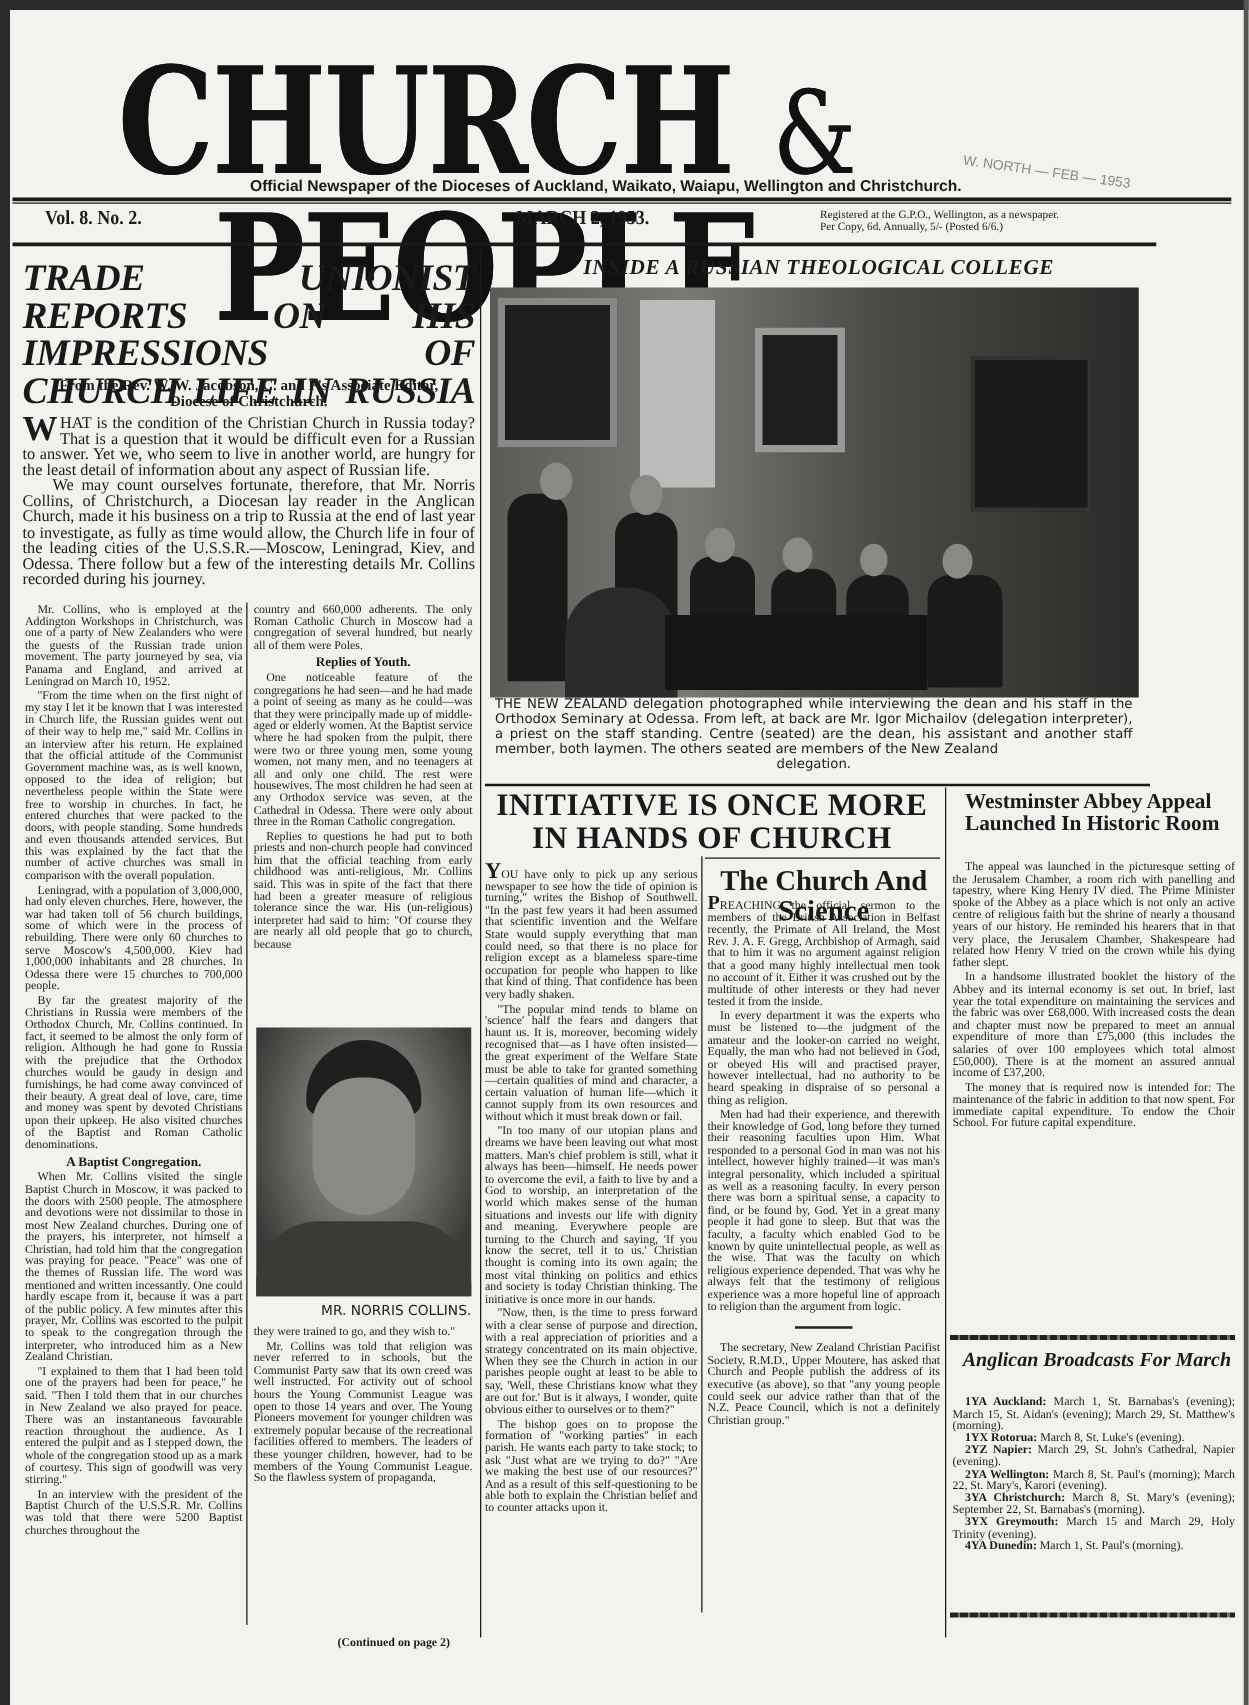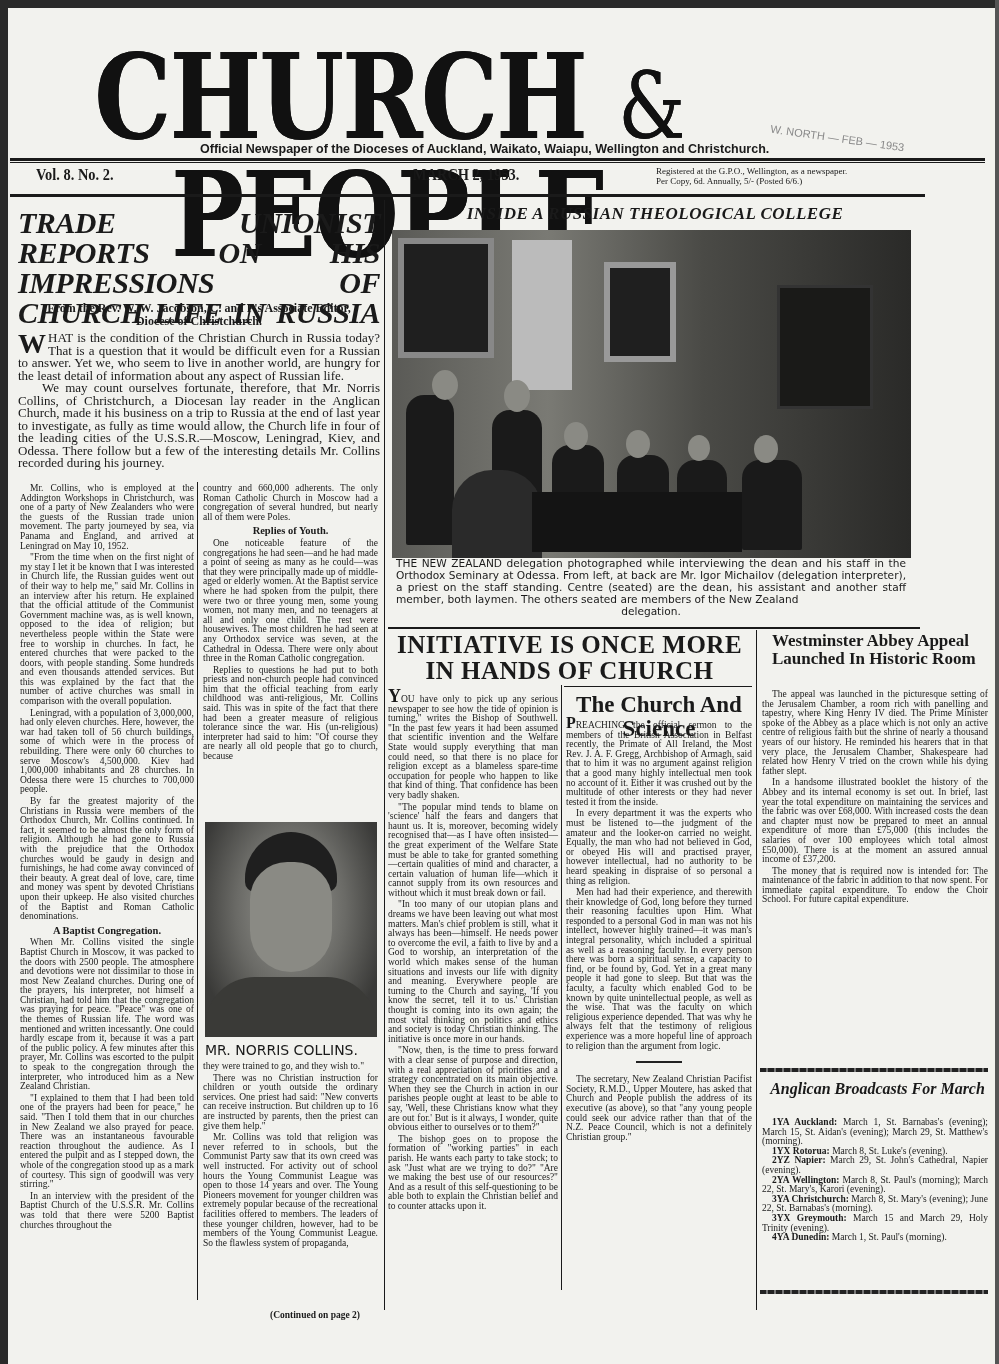--- a/index.html
+++ b/index.html
@@ -29,21 +29,21 @@
   .dropcap{float:left;font-size:28px;line-height:24px;margin-right:2px;font-weight:bold;}
   .col{position:absolute;font-size:9.5px;line-height:9.6px;text-align:justify;}
   .col p{margin:0 0 2px 0;text-indent:10px;}
   .col h4{margin:4px 0 3px 0;text-align:center;font-size:10.5px;font-weight:bold;}
   .vline{position:absolute;width:1px;background:#1a1a1a;}
   .portrait{position:absolute;left:205px;top:822px;width:172px;height:215px;
     background:radial-gradient(ellipse at 50% 40%,#9a9a94 0%,#6a6a66 45%,#3a3a38 80%);}
   .portrait .hair{position:absolute;left:40px;top:10px;width:92px;height:60px;border-radius:46px 46px 10px 10px;background:#1f1f1f;}
   .portrait .face{position:absolute;left:45px;top:40px;width:82px;height:110px;border-radius:40px 40px 44px 44px;background:#8a8a84;}
   .portrait .coat{position:absolute;left:0;bottom:0;width:172px;height:60px;background:#3a3a37;border-radius:50px 50px 0 0;}
-  .cap-portrait{position:absolute;left:205px;top:1042px;width:172px;text-align:left;font-family:"DejaVu Sans","Liberation Sans",sans-serif;font-size:14px;}
+  .cap-portrait{position:absolute;left:205px;top:1042px;width:172px;text-align:right;font-family:"DejaVu Sans","Liberation Sans",sans-serif;font-size:11px;}
   .photo-title{position:absolute;left:390px;top:204px;width:530px;text-align:center;font-size:17px;font-style:italic;font-weight:bold;letter-spacing:0.5px;}
   .photo{position:absolute;left:392px;top:230px;width:519px;height:328px;background:linear-gradient(90deg,#5a5a56 0%,#7a7a74 30%,#4a4a46 60%,#2a2a28 100%);overflow:hidden;}
   .photo .frame1{position:absolute;left:6px;top:8px;width:84px;height:108px;background:#1f1f1f;border:6px solid #888;}
   .photo .frame2{position:absolute;left:212px;top:32px;width:60px;height:88px;background:#1f1f1f;border:6px solid #999;}
   .photo .frame3{position:absolute;left:385px;top:55px;width:90px;height:118px;background:#1a1a18;border:3px solid #333;}
   .photo .window{position:absolute;left:120px;top:10px;width:60px;height:150px;background:#bbb;}
   .photo .table{position:absolute;left:140px;top:262px;width:210px;height:60px;background:#141414;}
   .photo .person{position:absolute;background:#1a1a1a;border-radius:18px 18px 2px 2px;}
   .photo .head{position:absolute;background:#8a8a84;border-radius:50%;}
   .photo-cap{position:absolute;left:396px;top:557px;width:510px;font-family:"DejaVu Sans","Liberation Sans",sans-serif;font-size:10.6px;line-height:12px;text-align:justify;}
@@ -88,21 +88,21 @@
 </div>
 <div class="intro">
   <p><span class="dropcap">W</span><span>HAT is the condition of the Christian Church in Russia today? That is a question that it would be difficult even for a Russian to answer. Yet we, who seem to live in another world, are hungry for the least detail of information about any aspect of Russian life.</span></p>
   <p class="ind">We may count ourselves fortunate, therefore, that Mr. Norris Collins, of Christchurch, a Diocesan lay reader in the Anglican Church, made it his business on a trip to Russia at the end of last year to investigate, as fully as time would allow, the Church life in four of the leading cities of the U.S.S.R.—Moscow, Leningrad, Kiev, and Odessa. There follow but a few of the interesting details Mr. Collins recorded during his journey.</p>
 </div>
 
 <div class="vline" style="left:384px;top:200px;height:1110px;"></div>
 <div class="vline" style="left:197px;top:482px;height:818px;"></div>
 
 <div class="col" style="left:20px;top:484px;width:174px;">
-  <p>Mr. Collins, who is employed at the Addington Workshops in Christchurch, was one of a party of New Zealanders who were the guests of the Russian trade union movement. The party journeyed by sea, via Panama and England, and arrived at Leningrad on May 10, 1952.</p>
+  <p>Mr. Collins, who is employed at the Addington Workshops in Christchurch, was one of a party of New Zealanders who were the guests of the Russian trade union movement. The party journeyed by sea, via Panama and England, and arrived at Leningrad on March 10, 1952.</p>
   <p>"From the time when on the first night of my stay I let it be known that I was interested in Church life, the Russian guides went out of their way to help me," said Mr. Collins in an interview after his return. He explained that the official attitude of the Communist Government machine was, as is well known, opposed to the idea of religion; but nevertheless people within the State were free to worship in churches. In fact, he entered churches that were packed to the doors, with people standing. Some hundreds and even thousands attended services. But this was explained by the fact that the number of active churches was small in comparison with the overall population.</p>
   <p>Leningrad, with a population of 3,000,000, had only eleven churches. Here, however, the war had taken toll of 56 church buildings, some of which were in the process of rebuilding. There were only 60 churches to serve Moscow's 4,500,000. Kiev had 1,000,000 inhabitants and 28 churches. In Odessa there were 15 churches to 700,000 people.</p>
   <p>By far the greatest majority of the Christians in Russia were members of the Orthodox Church, Mr. Collins continued. In fact, it seemed to be almost the only form of religion. Although he had gone to Russia with the prejudice that the Orthodox churches would be gaudy in design and furnishings, he had come away convinced of their beauty. A great deal of love, care, time and money was spent by devoted Christians upon their upkeep. He also visited churches of the Baptist and Roman Catholic denominations.</p>
   <h4>A Baptist Congregation.</h4>
   <p>When Mr. Collins visited the single Baptist Church in Moscow, it was packed to the doors with 2500 people. The atmosphere and devotions were not dissimilar to those in most New Zealand churches. During one of the prayers, his interpreter, not himself a Christian, had told him that the congregation was praying for peace. "Peace" was one of the themes of Russian life. The word was mentioned and written incessantly. One could hardly escape from it, because it was a part of the public policy. A few minutes after this prayer, Mr. Collins was escorted to the pulpit to speak to the congregation through the interpreter, who introduced him as a New Zealand Christian.</p>
   <p>"I explained to them that I had been told one of the prayers had been for peace," he said. "Then I told them that in our churches in New Zealand we also prayed for peace. There was an instantaneous favourable reaction throughout the audience. As I entered the pulpit and as I stepped down, the whole of the congregation stood up as a mark of courtesy. This sign of goodwill was very stirring."</p>
   <p>In an interview with the president of the Baptist Church of the U.S.S.R. Mr. Collins was told that there were 5200 Baptist churches throughout the</p>
 </div>
 
 <div class="col" style="left:203px;top:484px;width:175px;">
@@ -114,21 +114,20 @@
 
 <div class="portrait">
   <div class="hair"></div>
   <div class="face"></div>
   <div class="coat"></div>
 </div>
 <div class="cap-portrait">MR. NORRIS COLLINS.</div>
 
 <div class="col" style="left:203px;top:1062px;width:175px;">
   <p style="text-indent:0">they were trained to go, and they wish to."</p>
-  <p>There was no Christian instruction for children or youth outside the ordinary services. One priest had said: "New converts can receive instruction. But children up to 16 are instructed by parents, then the priest can give them help."</p>
   <p>Mr. Collins was told that religion was never referred to in schools, but the Communist Party saw that its own creed was well instructed. For activity out of school hours the Young Communist League was open to those 14 years and over. The Young Pioneers movement for younger children was extremely popular because of the recreational facilities offered to members. The leaders of these younger children, however, had to be members of the Young Communist League. So the flawless system of propaganda,</p>
 </div>
 <div class="continued">(Continued on page 2)</div>
 
 <div class="photo-title">INSIDE A RUSSIAN THEOLOGICAL COLLEGE</div>
 <div class="photo">
   <div class="frame1"></div>
   <div class="window"></div>
   <div class="frame2"></div>
   <div class="frame3"></div>
@@ -181,17 +180,17 @@
   <p>The money that is required now is intended for: The maintenance of the fabric in addition to that now spent. For immediate capital expenditure. To endow the Choir School. For future capital expenditure.</p>
 </div>
 
 <div class="dotted" style="left:760px;top:1068px;width:228px;"></div>
 <div class="headline5">Anglican Broadcasts For March</div>
 <div class="col bc" style="left:762px;top:1118px;width:226px;">
   <p><b>1YA Auckland:</b> <span>March 1, St. Barnabas's (evening); March 15, St. Aidan's (evening); March 29, St. Matthew's (morning).</span></p>
   <p><b>1YX Rotorua:</b> <span>March 8, St. Luke's (evening).</span></p>
   <p><b>2YZ Napier:</b> <span>March 29, St. John's Cathedral, Napier (evening).</span></p>
   <p><b>2YA Wellington:</b> <span>March 8, St. Paul's (morning); March 22, St. Mary's, Karori (evening).</span></p>
-  <p><b>3YA Christchurch:</b> <span>March 8, St. Mary's (evening); June 22, St. Barnabas's (morning).</span></p>
+  <p><b>3YA Christchurch:</b> <span>March 8, St. Mary's (evening); September 22, St. Barnabas's (morning).</span></p>
   <p><b>3YX Greymouth:</b> <span>March 15 and March 29, Holy Trinity (evening).</span></p>
   <p><b>4YA Dunedin:</b> <span>March 1, St. Paul's (morning).</span></p>
 </div>
 <div class="dotted" style="left:760px;top:1290px;width:228px;"></div>
 
 </body></html>

